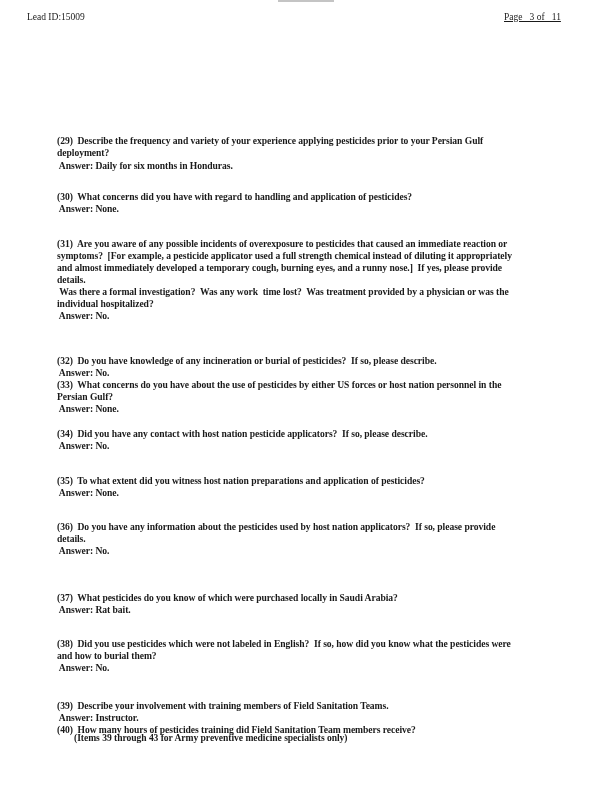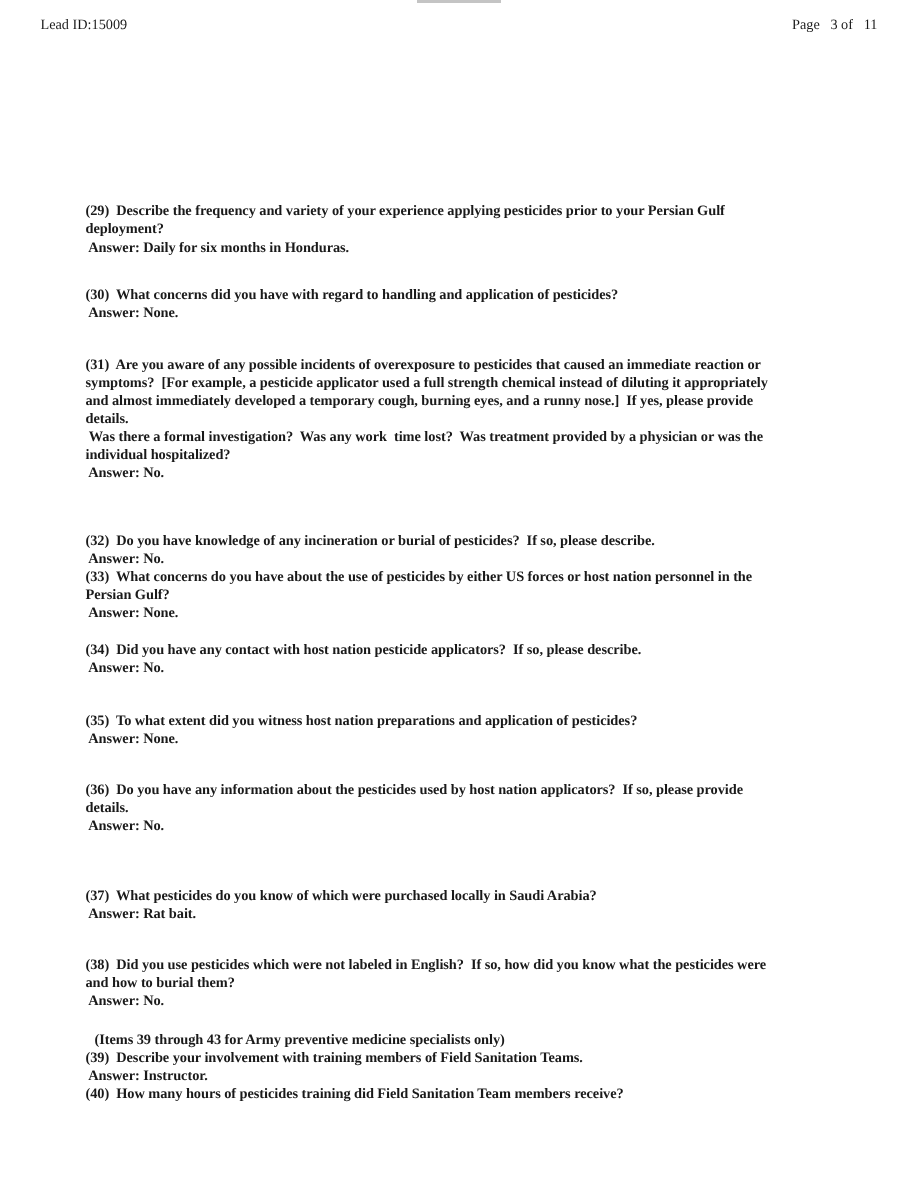--- a/index.html
+++ b/index.html
@@ -24,31 +24,31 @@
       background: #c4c4c4;
     }
     .hdr {
       position: absolute;
       top: 11px;
       font-size: 9.5px;
       line-height: 12px;
       white-space: pre;
     }
     .hdr-left { left: 27px; }
-    .hdr-right { left: 528px; }
+    .hdr-right { left: 504px; text-decoration: underline; }
     .line {
       position: absolute;
       left: 57px;
       font-size: 9.6px;
       line-height: 12px;
       white-space: pre;
       letter-spacing: -0.05px;
       font-weight: bold;
     }
-    .note { left: 63px; }
+    .note { left: 74px; margin-top: 44px; }
   </style>
 </head>
 <body>
 
 <div class="topmark"></div>
 
 <div class="hdr hdr-left">Lead ID:15009</div>
 <div class="hdr hdr-right">Page   3 of   11</div>
 
 <div>

